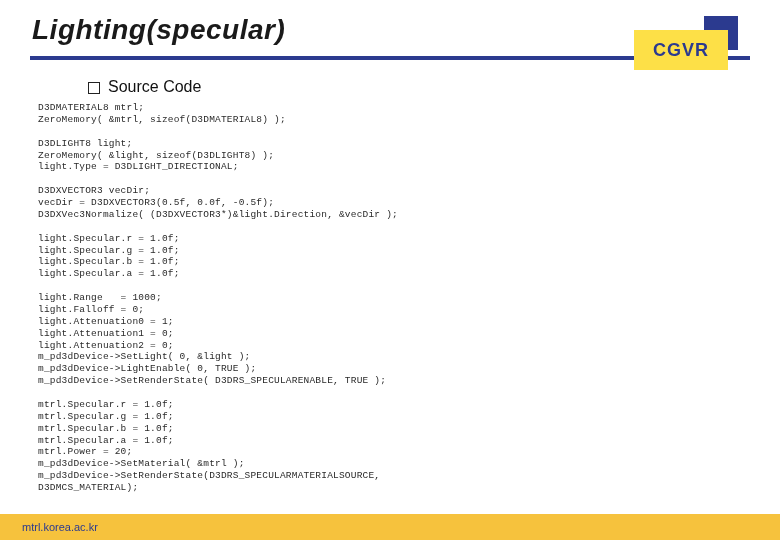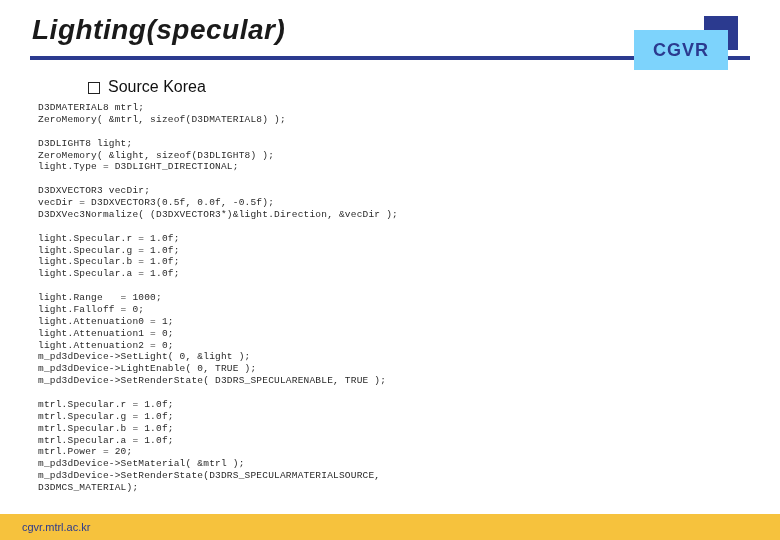--- a/index.html
+++ b/index.html
@@ -37,21 +37,21 @@
   .badge .shadow {
     position: absolute;
     top: 0; right: 0;
     width: 34px; height: 34px;
     background: #2b3a8f;
   }
   .badge .box {
     position: absolute;
     top: 14px; left: 0;
     width: 94px; height: 40px;
-    background: #7dd3fc;
+    background: #fde047;
     display: flex;
     align-items: center;
     justify-content: center;
   }
   .badge .box span {
     font-size: 18px;
     font-weight: 700;
     color: #2b3a8f;
     letter-spacing: 1px;
   }
@@ -111,21 +111,21 @@
 </div>
 <div class="title-underline"></div>
 
 <div class="badge">
   <div class="shadow"></div>
   <div class="box">
     <span>CGVR</span>
   </div>
 </div>
 
-<div class="section-heading">Source Korea</div>
+<div class="section-heading">Source Code</div>
 
 <div class="code-block">D3DMATERIAL8 mtrl;
 ZeroMemory( &amp;mtrl, sizeof(D3DMATERIAL8) );
 
 D3DLIGHT8 light;
 ZeroMemory( &amp;light, sizeof(D3DLIGHT8) );
 light.Type = D3DLIGHT_DIRECTIONAL;
 
 D3DXVECTOR3 vecDir;
 vecDir = D3DXVECTOR3(0.5f, 0.0f, -0.5f);
@@ -148,15 +148,15 @@
 mtrl.Specular.r = 1.0f;
 mtrl.Specular.g = 1.0f;
 mtrl.Specular.b = 1.0f;
 mtrl.Specular.a = 1.0f;
 mtrl.Power = 20;
 m_pd3dDevice-&gt;SetMaterial( &amp;mtrl );
 m_pd3dDevice-&gt;SetRenderState(D3DRS_SPECULARMATERIALSOURCE,
 D3DMCS_MATERIAL);</div>
 
 <div class="footer">
-  <div class="left">cgvr.mtrl.ac.kr</div>
+  <div class="left">mtrl.korea.ac.kr</div>
   <div class="right">Graphics Lab @ Korea University</div>
 </div>
 
 </body></html>

